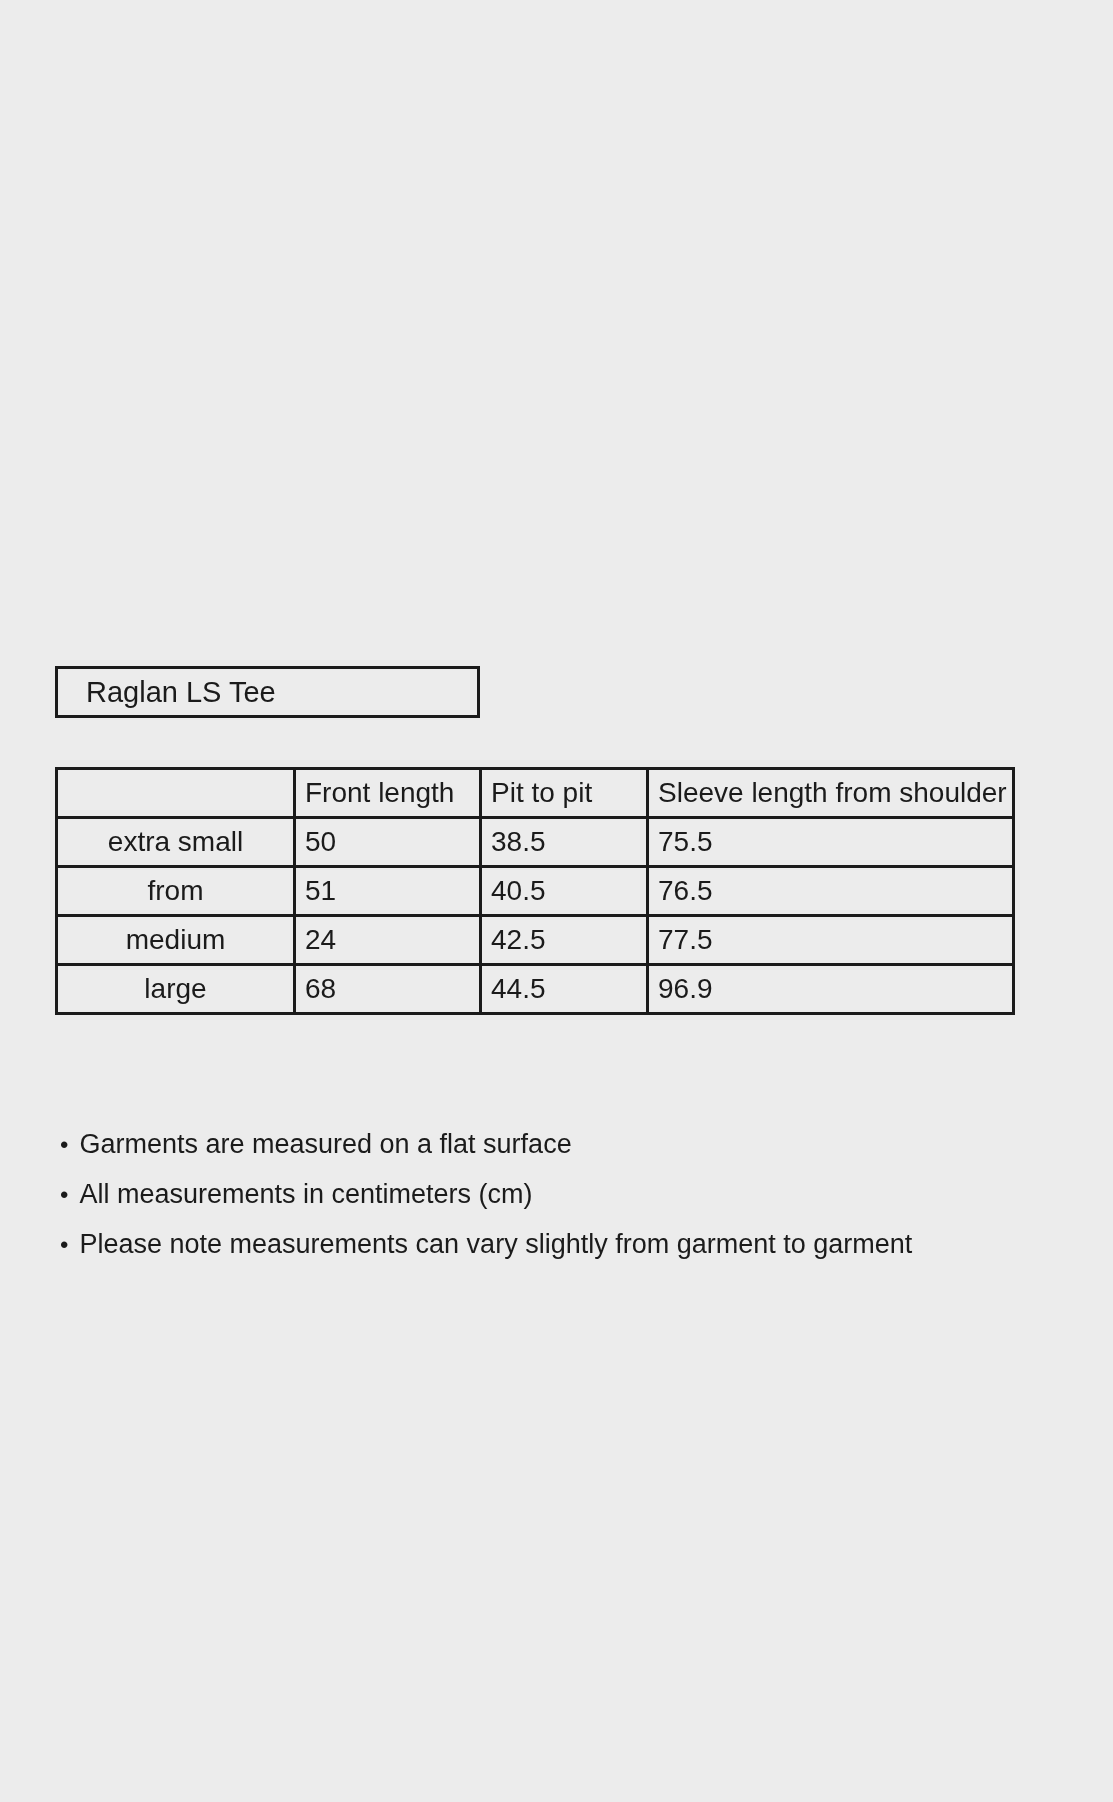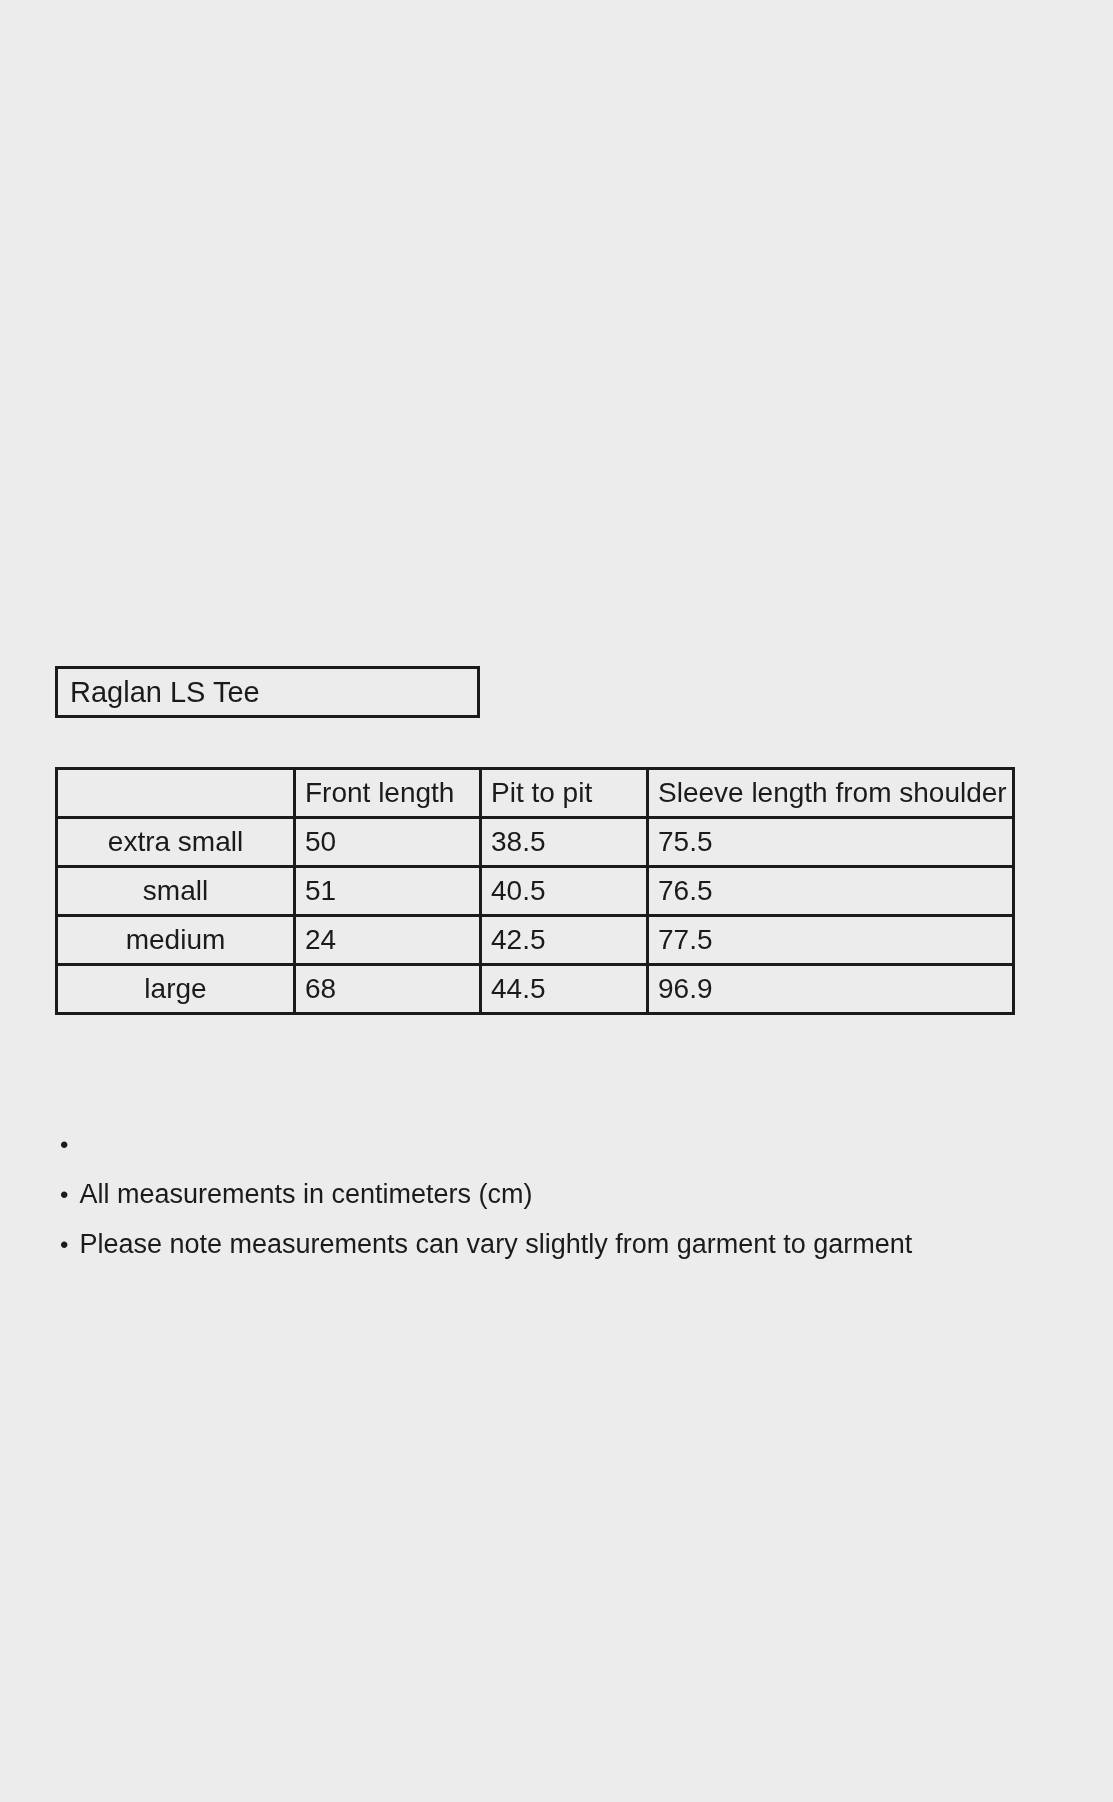--- a/index.html
+++ b/index.html
@@ -16,21 +16,21 @@
   .title-box {
     position: absolute;
     left: 55px;
     top: 666px;
     width: 425px;
     height: 52px;
     border: 3px solid #1b1b1b;
     box-sizing: border-box;
     display: flex;
     align-items: center;
-    padding-left: 12px;
+    padding-left: 28px;
     font-size: 29px;
     background: #ececec;
   }
 
   table.size-table {
     position: absolute;
     left: 55px;
     top: 767px;
     width: 957px;
     border-collapse: collapse;
@@ -93,21 +93,21 @@
       </tr>
     </thead>
     <tbody>
       <tr>
         <td class="size-label">extra small</td>
         <td class="num">50</td>
         <td class="num">38.5</td>
         <td class="num">75.5</td>
       </tr>
       <tr>
-        <td class="size-label">small</td>
+        <td class="size-label">from</td>
         <td class="num">51</td>
         <td class="num">40.5</td>
         <td class="num">76.5</td>
       </tr>
       <tr>
         <td class="size-label">medium</td>
         <td class="num">24</td>
         <td class="num">42.5</td>
         <td class="num">77.5</td>
       </tr>
@@ -116,20 +116,21 @@
         <td class="num">68</td>
         <td class="num">44.5</td>
         <td class="num">96.9</td>
       </tr>
     </tbody>
   </table>
 
   <div class="notes">
     <div class="note-line">
       <span class="bullet">•</span>
+      <span>Garments are measured on a flat surface</span>
     </div>
     <div class="note-line">
       <span class="bullet">•</span>
       <span>All measurements in centimeters (cm)</span>
     </div>
     <div class="note-line">
       <span class="bullet">•</span>
       <span>Please note measurements can vary slightly from garment to garment</span>
     </div>
   </div>

